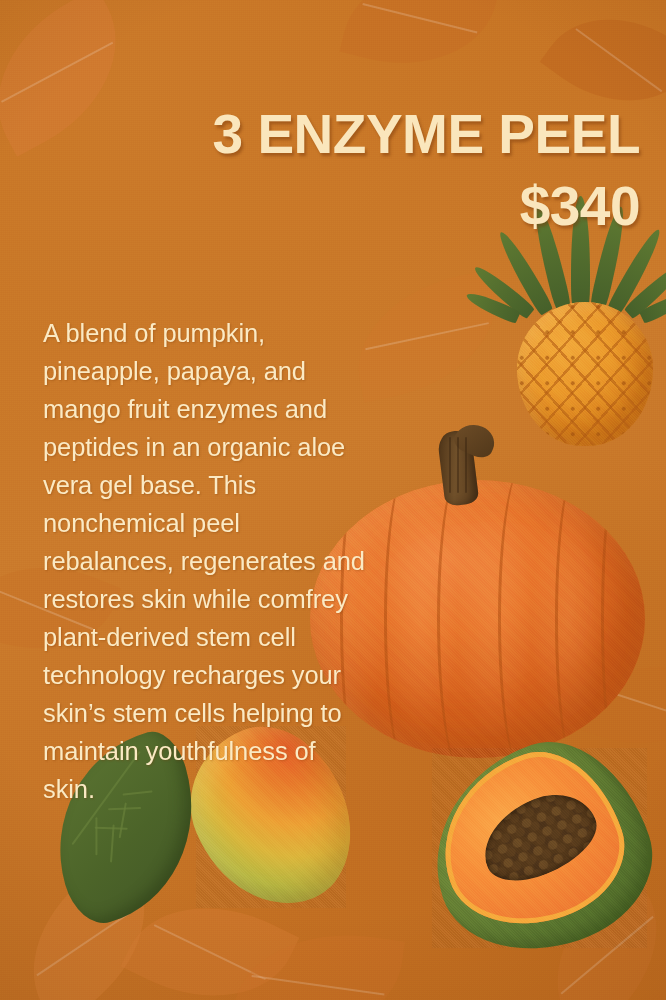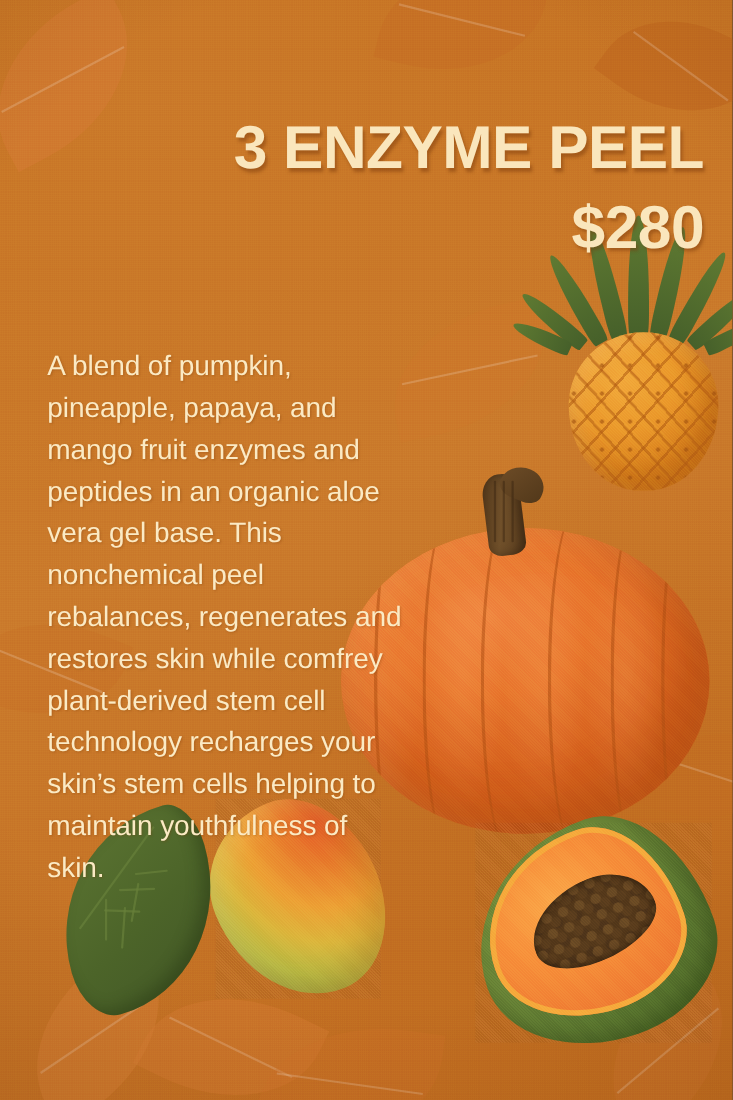--- a/index.html
+++ b/index.html
@@ -370,21 +370,21 @@
       <div class="lf-vein" style="left:34%; top:66%; width:26%; transform:rotate(-70deg);"></div>
       <div class="lf-vein" style="left:44%; top:54%; width:24%; transform:rotate(-64deg);"></div>
       <div class="lf-vein" style="left:30%; top:44%; width:22%; transform:rotate(18deg);"></div>
       <div class="lf-vein" style="left:42%; top:36%; width:22%; transform:rotate(14deg);"></div>
       <div class="lf-vein" style="left:54%; top:30%; width:20%; transform:rotate(10deg);"></div>
     </div>
   </div>
 
   <div class="headline">
     <span class="l1">3 ENZYME PEEL</span>
-    <span class="l3">$280</span>
+    <span class="l3">$340</span>
   </div>
 
   <div class="body-copy">
     <p>A blend of pumpkin, pineapple, papaya, and mango fruit enzymes and peptides in an organic aloe vera gel base. This nonchemical peel rebalances, regenerates and restores skin while comfrey plant-derived stem cell technology recharges your skin’s stem cells helping to maintain youthfulness of skin.</p>
   </div>
 
   <div class="bg-vignette"></div>
 </div>
 
 </body></html>

